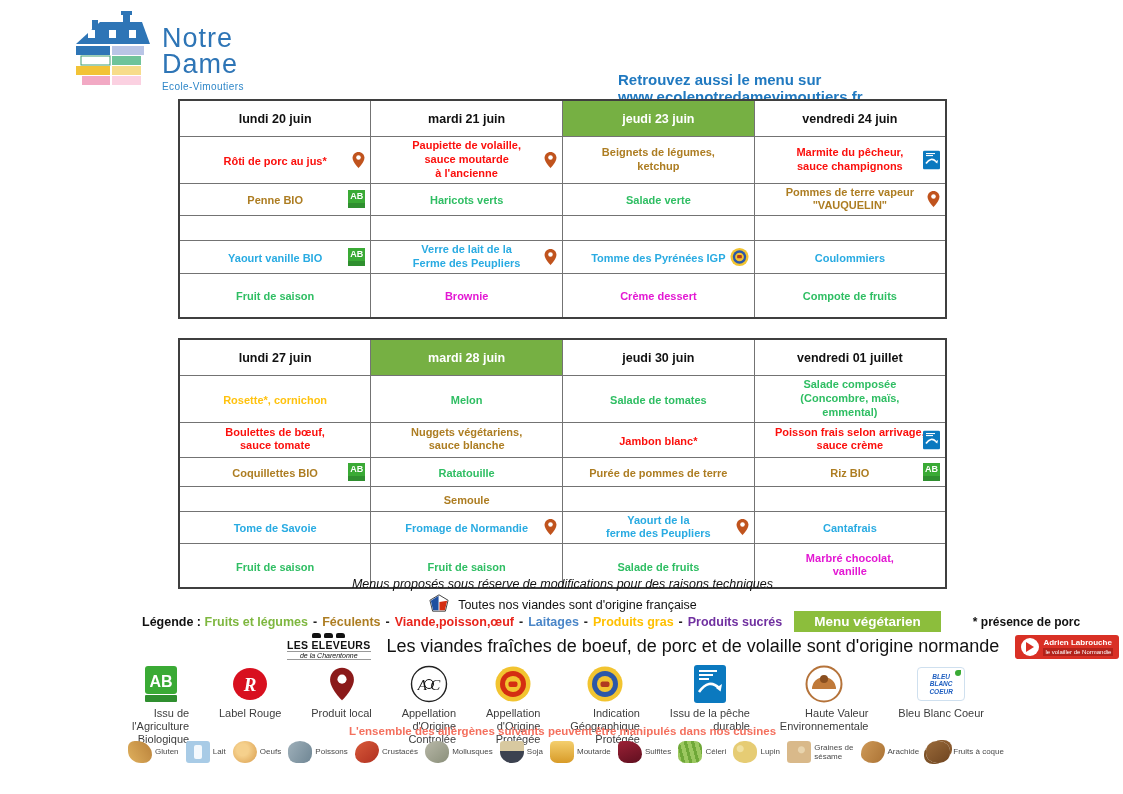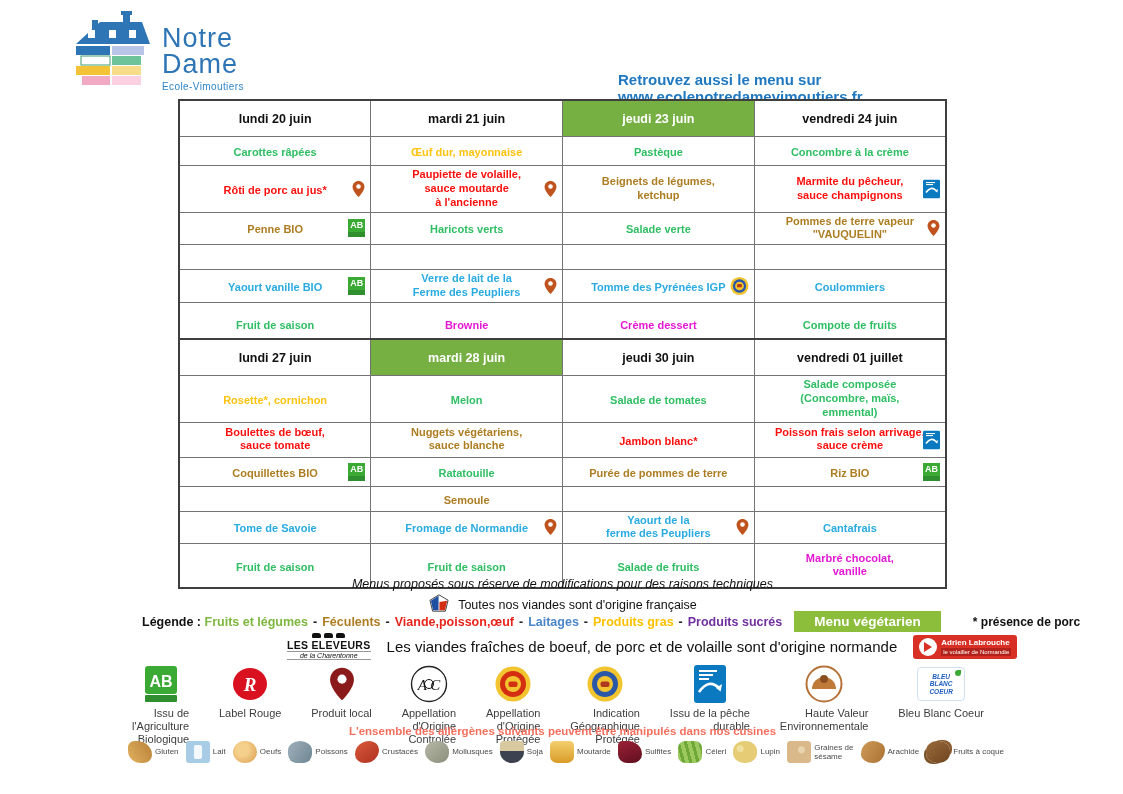--- a/index.html
+++ b/index.html
@@ -44,21 +44,21 @@
   .lg-3{color:#4a86c8}.lg-4{color:#ffc000}.lg-5{color:#7030a0}
   .veg-badge{margin-left:12px;background:#8cbe3c;color:#fff;padding:3px 20px;font-size:13.5px;font-weight:700;}
   .pork{margin-left:32px;font-size:12px;}
 
   .elev{position:absolute;left:287px;top:633px;display:flex;align-items:center;gap:16px;}
   .elev-logo{text-align:center;color:#111;}
   .elev-cows{display:flex;gap:3px;justify-content:center;margin-bottom:1px;}
   .cow{width:9px;height:5px;background:#111;border-radius:2px 3px 1px 1px;}
   .elev-l1{font-size:10.5px;font-weight:900;letter-spacing:.3px;}
   .elev-l2{font-size:7px;font-style:italic;border-top:1px solid #999;border-bottom:1px solid #999;padding:0 2px;}
-  .elev-txt{font-size:15px;color:#111;}
+  .elev-txt{font-size:18px;color:#111;}
   .al-badge{display:flex;align-items:center;gap:4px;background:#d93025;border-radius:3px;padding:3px 6px;}
   .al-circ{width:18px;height:18px;background:#fff;border-radius:50%;position:relative;flex:0 0 auto;}
   .al-circ::after{content:"";position:absolute;left:5px;top:4px;border-left:8px solid #d93025;
                   border-top:5px solid transparent;border-bottom:5px solid transparent;}
   .al-lines{display:flex;flex-direction:column;}
   .al-b1{font-size:8px;font-weight:700;color:#fff;}
   .al-b2{font-size:6px;color:#fff;background:#b3221a;padding:1px 2px;margin-top:1px;}
 
   
   .logos{position:absolute;left:132px;top:665px;width:852px;display:flex;justify-content:space-between;
@@ -131,26 +131,20 @@
   <div class="site-link">Retrouvez aussi le menu sur www.ecolenotredamevimoutiers.fr</div>
 
   <table class="menu-table t1">
     <tbody>
         <tr>
       <th>lundi 20 juin</th>
       <th>mardi 21 juin</th>
       <th class="hl">jeudi 23 juin</th>
       <th>vendredi 24 juin</th>
     </tr>
-    <tr class="r-entree">
-      <td class="cat-fl"><span class="cell-txt">Carottes râpées</span></td>
-      <td class="cat-pg"><span class="cell-txt">Œuf dur, mayonnaise</span></td>
-      <td class="cat-fl"><span class="cell-txt">Pastèque</span></td>
-      <td class="cat-fl"><span class="cell-txt">Concombre à la crème</span></td>
-    </tr>
     <tr class="r-plat">
       <td class="cat-vpo"><span class="cell-txt">Rôti de porc au jus*</span>
         <span class="cell-ico"><svg width="13" height="18" viewBox="0 0 24 32">
                 <path d="M12 1C5.9 1 1 5.9 1 12c0 8.5 11 19 11 19s11-10.5 11-19C23 5.9 18.1 1 12 1z" fill="#c0531d"></path>
                 <circle cx="12" cy="11.5" r="4.2" fill="#fff"></circle>
               </svg></span></td>
       <td class="cat-vpo"><span class="cell-txt">Paupiette de volaille,
 sauce moutarde
 à l'ancienne</span>
         <span class="cell-ico"><svg width="13" height="18" viewBox="0 0 24 32">

